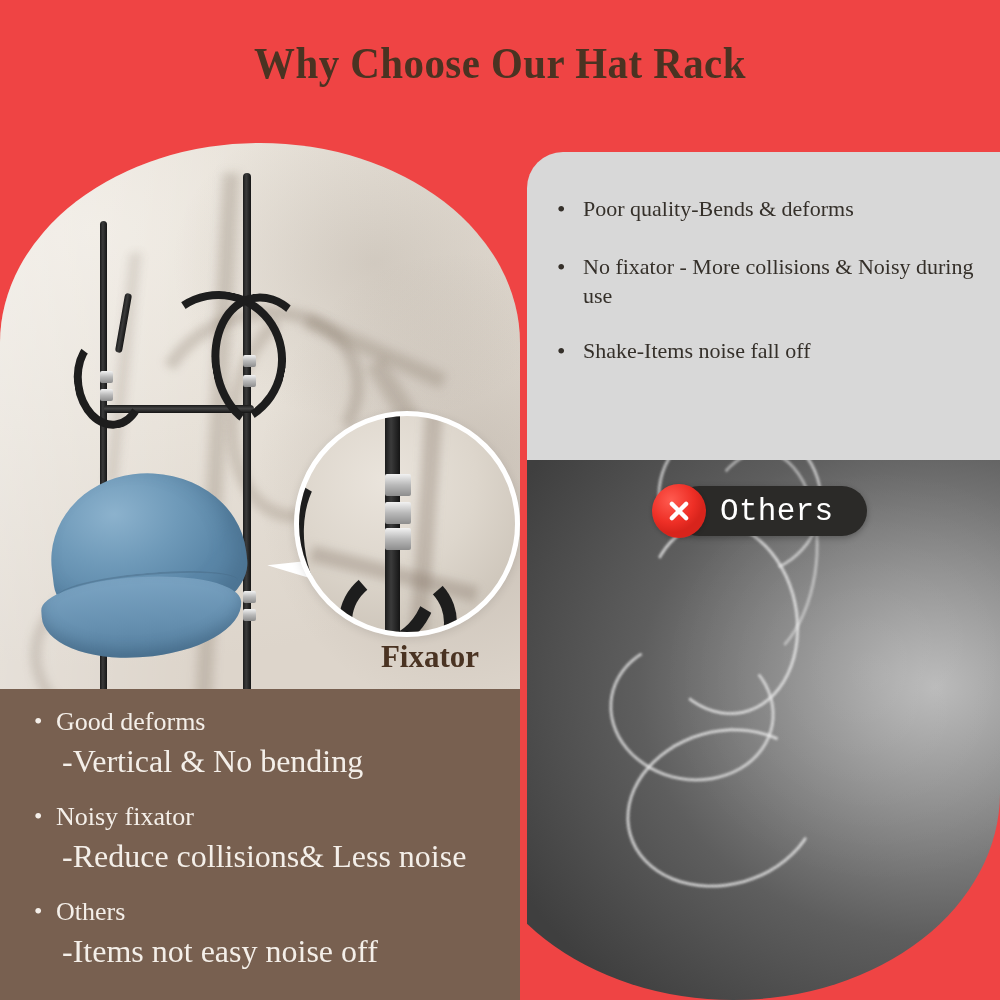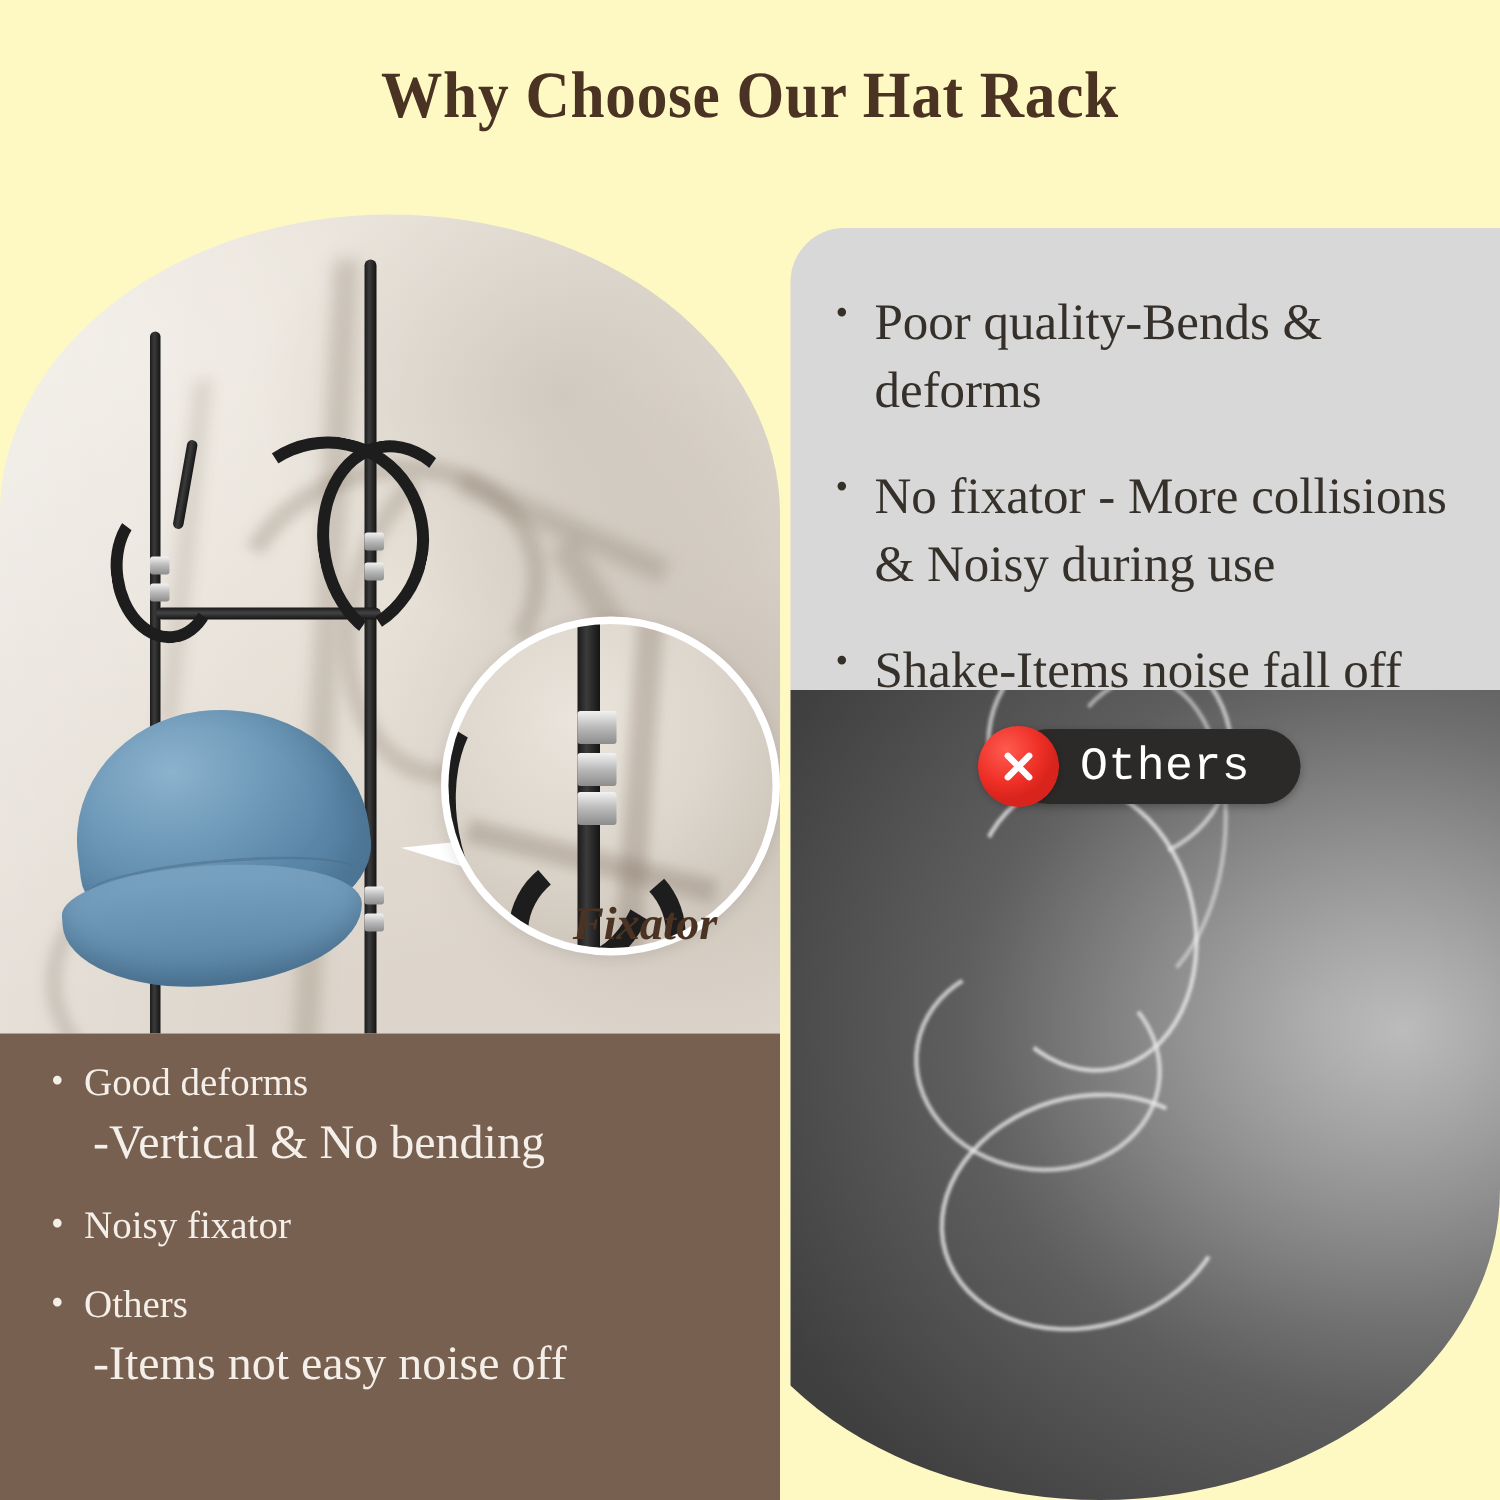--- a/index.html
+++ b/index.html
@@ -3,21 +3,21 @@
 <meta charset="utf-8">
 <style>
   html,body{margin:0;padding:0;}
   body{
     width:1000px;height:1000px;
     background:#ffffff;
     font-family:"Liberation Serif", serif;
     overflow:hidden;
     position:relative;
   }
-  #stage{position:relative;width:1000px;height:1000px;background:#fef9c3;overflow:hidden;}
+  #stage{position:relative;width:1000px;height:1000px;background:#ef4444;overflow:hidden;}
 
   
   .title{
     position:absolute;left:0;top:38px;width:1000px;
     text-align:center;
     font-family:"Liberation Serif", serif;
     font-weight:bold;
     font-size:44px;
     letter-spacing:0.5px;
     color:#4a3322;
@@ -96,24 +96,23 @@
     box-shadow:0 2px 10px rgba(0,0,0,.10);
   }
   .mag-shadowbar{position:absolute;background:rgba(118,104,90,.30);filter:blur(4px);}
   .mag-pointer{
     position:absolute;left:268px;top:420px;width:0;height:0;
     border-top:17px solid #ffffff;
     border-left:40px solid transparent;
     transform:rotate(-6deg);
   }
   .fixator-label{
-    position:absolute;left:330px;top:455px;width:200px;
+    position:absolute;left:330px;top:496px;width:200px;
     text-align:center;font-weight:bold;font-size:31px;color:#4a3322;
     font-family:"Liberation Serif", serif;
-    font-style:italic;
   }
 
   
   .badge{position:absolute;display:flex;align-items:center;}
   .mark{
     width:54px;height:54px;border-radius:50%;
     display:flex;align-items:center;justify-content:center;
     position:relative;z-index:2;flex:0 0 auto;
     box-shadow:0 1px 4px rgba(0,0,0,.22);
   }
@@ -144,21 +143,21 @@
 
   
   .gray-panel{
     position:absolute;left:527px;top:152px;width:473px;height:308px;
     background:#d8d8d8;
     border-radius:36px 0 0 0;
   }
   .gray-list{position:absolute;left:30px;top:42px;right:10px;color:#35302a;}
   .g-item{display:flex;margin-bottom:26px;}
   .g-bullet{flex:0 0 auto;width:26px;font-size:24px;line-height:1.32;}
-  .g-text{font-size:34px;line-height:1.32;}
+  .g-text{font-size:22px;line-height:1.32;}
 
   
   .dark-photo{
     position:absolute;left:527px;top:460px;width:473px;height:540px;
     overflow:hidden;
     border-radius:0 0 0 0;
   }
   .dp-inner{
     position:absolute;left:-60px;top:0;width:533px;height:540px;
     border-radius:0 0 270px 270px / 0 0 210px 210px;
@@ -247,20 +246,21 @@
           <span>Good deforms</span>
         </div>
         <div class="b-sub">-Vertical &amp; No bending</div>
       </div>
 
       <div class="b-item">
         <div class="b-head">
           <span class="b-bullet">•</span>
           <span>Noisy fixator</span>
         </div>
+        <div class="b-sub">-Reduce collisions&amp; Less noise</div>
       </div>
 
       <div class="b-item">
         <div class="b-head">
           <span class="b-bullet">•</span>
           <span>Others</span>
         </div>
         <div class="b-sub">-Items not easy noise off</div>
       </div>
 

